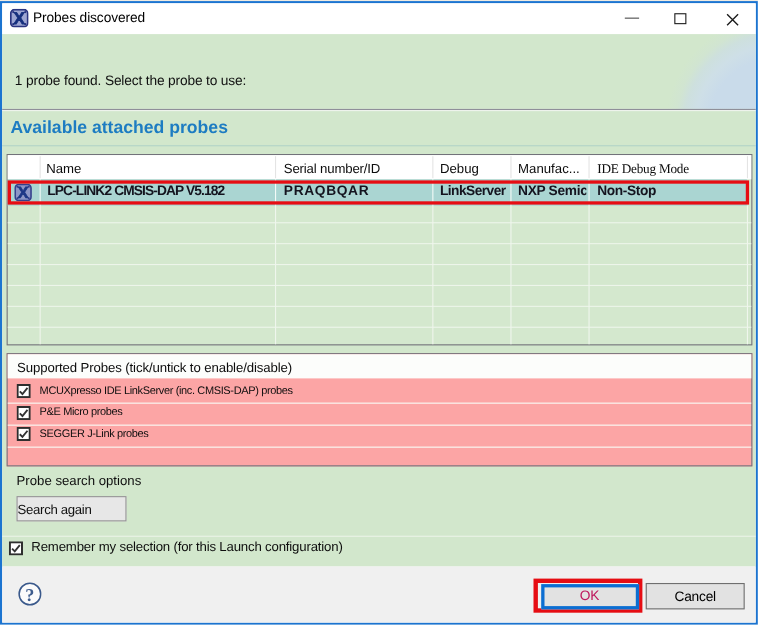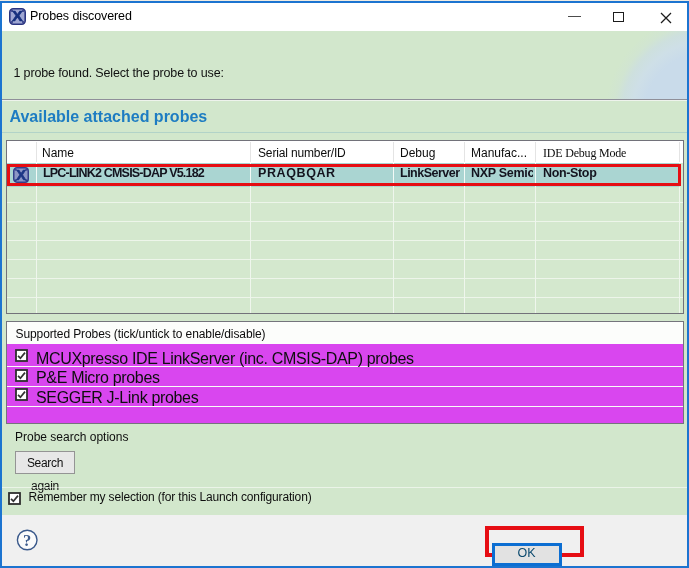--- a/index.html
+++ b/index.html
@@ -29,32 +29,32 @@
   .hrowtxt { position:absolute; top:5px; font-size:12px; color:#0c0c0c; white-space:nowrap; }
   #thead { left:0; top:0; width:676px; height:22px; background:#fff; }
   .vsep { position:absolute; top:1px; width:1px; height:20px; background:#e4e4e4; }
   #cyan { left:0; top:22px; width:672px; height:24px; background:#aad5d2; }
   .vsep2 { position:absolute; top:0px; width:1px; height:24px; background:#f3faf7; }
   .rowtxt { position:absolute; top:3px; font-size:12.5px; color:#14141f; white-space:nowrap;font-weight:bold; }
   .hgrid { position:absolute; left:0px; width:676px; height:1px; background:#edf5ea; }
   .vgrid { position:absolute; top:46px; width:1px; height:126px; background:#eff6ed; }
   #redrow { left:0.3px; top:22.6px; width:673.5px; height:22.8px; border:3.3px solid #e60d13; background:transparent; }
   
-  #sect { left:4px; top:220px; width:678px; height:103px; border:1px solid #74747c; background:#d946ef; }
+  #sect { left:4px; top:220px; width:678px; height:103px; border:1px solid #74747c; background:#fca5a5; }
   #sectlabel { left:0; top:0; width:676px; height:21.5px; background:#fcfdfb; }
   #sectlabel span { position:absolute; left:8.5px; top:5px; font-size:12px; color:#0c0c0c; letter-spacing:-0.1px; }
   .srow { position:absolute; left:0; width:676px; height:1px; background:#f9fcf7; }
   .cb { position:absolute; }
-  .cbtxt { position:absolute; font-size:16px; color:#0e0e0e; white-space:nowrap; letter-spacing:-0.33px;text-align:center; }
+  .cbtxt { position:absolute; font-size:10px; color:#0e0e0e; white-space:nowrap; letter-spacing:-0.33px;text-align:center; }
   .greentxt { font-size:12px; color:#0e0e0e; white-space:nowrap; }
-  #searchbtn { left:13px; top:350px; width:60px; height:23px; border:1px solid #949494; background:#e7e7e7; text-align:center; font-size:12px; color:#111; line-height:23px; letter-spacing:-0.3px; }
+  #searchbtn { left:13px; top:350px; width:100px; height:23px; border:1px solid #949494; background:#e7e7e7; text-align:left; font-size:12px; color:#111; line-height:23px; letter-spacing:-0.3px; }
   #faint { left:0px; top:386px; width:685px; height:1px; background:rgba(255,255,255,0.55); }
   #footer { left:2px; top:515px; width:685px; height:51px; background:#f0f0f0; }
   #okred { left:483px; top:11px; width:99px; height:31px; border:4px solid #e60d13; }
-  #okbtn { left:489.5px; top:15.5px; width:70px; height:23px; border:3.5px solid #0c6ed2; background:#e2e2e2; text-align:center; font-size:12.5px; line-height:15.5px; color:#0c4a6e;margin-top:12px; }
+  #okbtn { left:489.5px; top:15.5px; width:89px; height:23px; border:3.5px solid #0c6ed2; background:#e2e2e2; text-align:center; font-size:12.5px; line-height:15.5px; color:#be185d; }
   #cancelbtn { left:585px; top:15px; width:90px; height:23.5px; border:1px solid #6f6f6f; background:#e2e2e2; text-align:center; font-size:12.5px; line-height:22px; color:#000; letter-spacing:-0.2px; }
 </style>
 </head>
 <body>
 <div class="abs" id="topsliver"></div>
 <div class="abs" id="frame"></div>
 <div class="abs" id="titlebar">
   <svg class="abs" style="left:7px; top:5px;" width="17" height="17" viewBox="0 0 17 17">
     <rect x="0.8" y="0.8" width="15.4" height="15.4" rx="3.4" fill="#9ea6d2" stroke="#2a3480" stroke-width="1.6"></rect>
     <circle cx="3" cy="3" r="1" fill="#2a3480"></circle>
@@ -158,13 +158,14 @@
     </svg>
   <div class="abs greentxt" style="left:26.5px; top:389px; letter-spacing:-0.16px;">Remember my selection (for this Launch configuration)</div>
 </div>
 <div class="abs" id="footer">
   <svg class="abs" style="left:14px; top:14px;" width="22" height="22">
     <circle cx="11.2" cy="11" r="9.8" fill="#fbfbfb" stroke="#3a598b" stroke-width="1.4"></circle>
     <text x="11.2" y="17" font-family="Liberation Serif" font-size="16.5" font-weight="bold" fill="#3e5c8d" text-anchor="middle">?</text>
   </svg>
   <div class="abs" id="okred"></div>
   <div class="abs" id="okbtn">OK</div>
+  <div class="abs" id="cancelbtn">Cancel</div>
 </div>
 
 </body></html>

